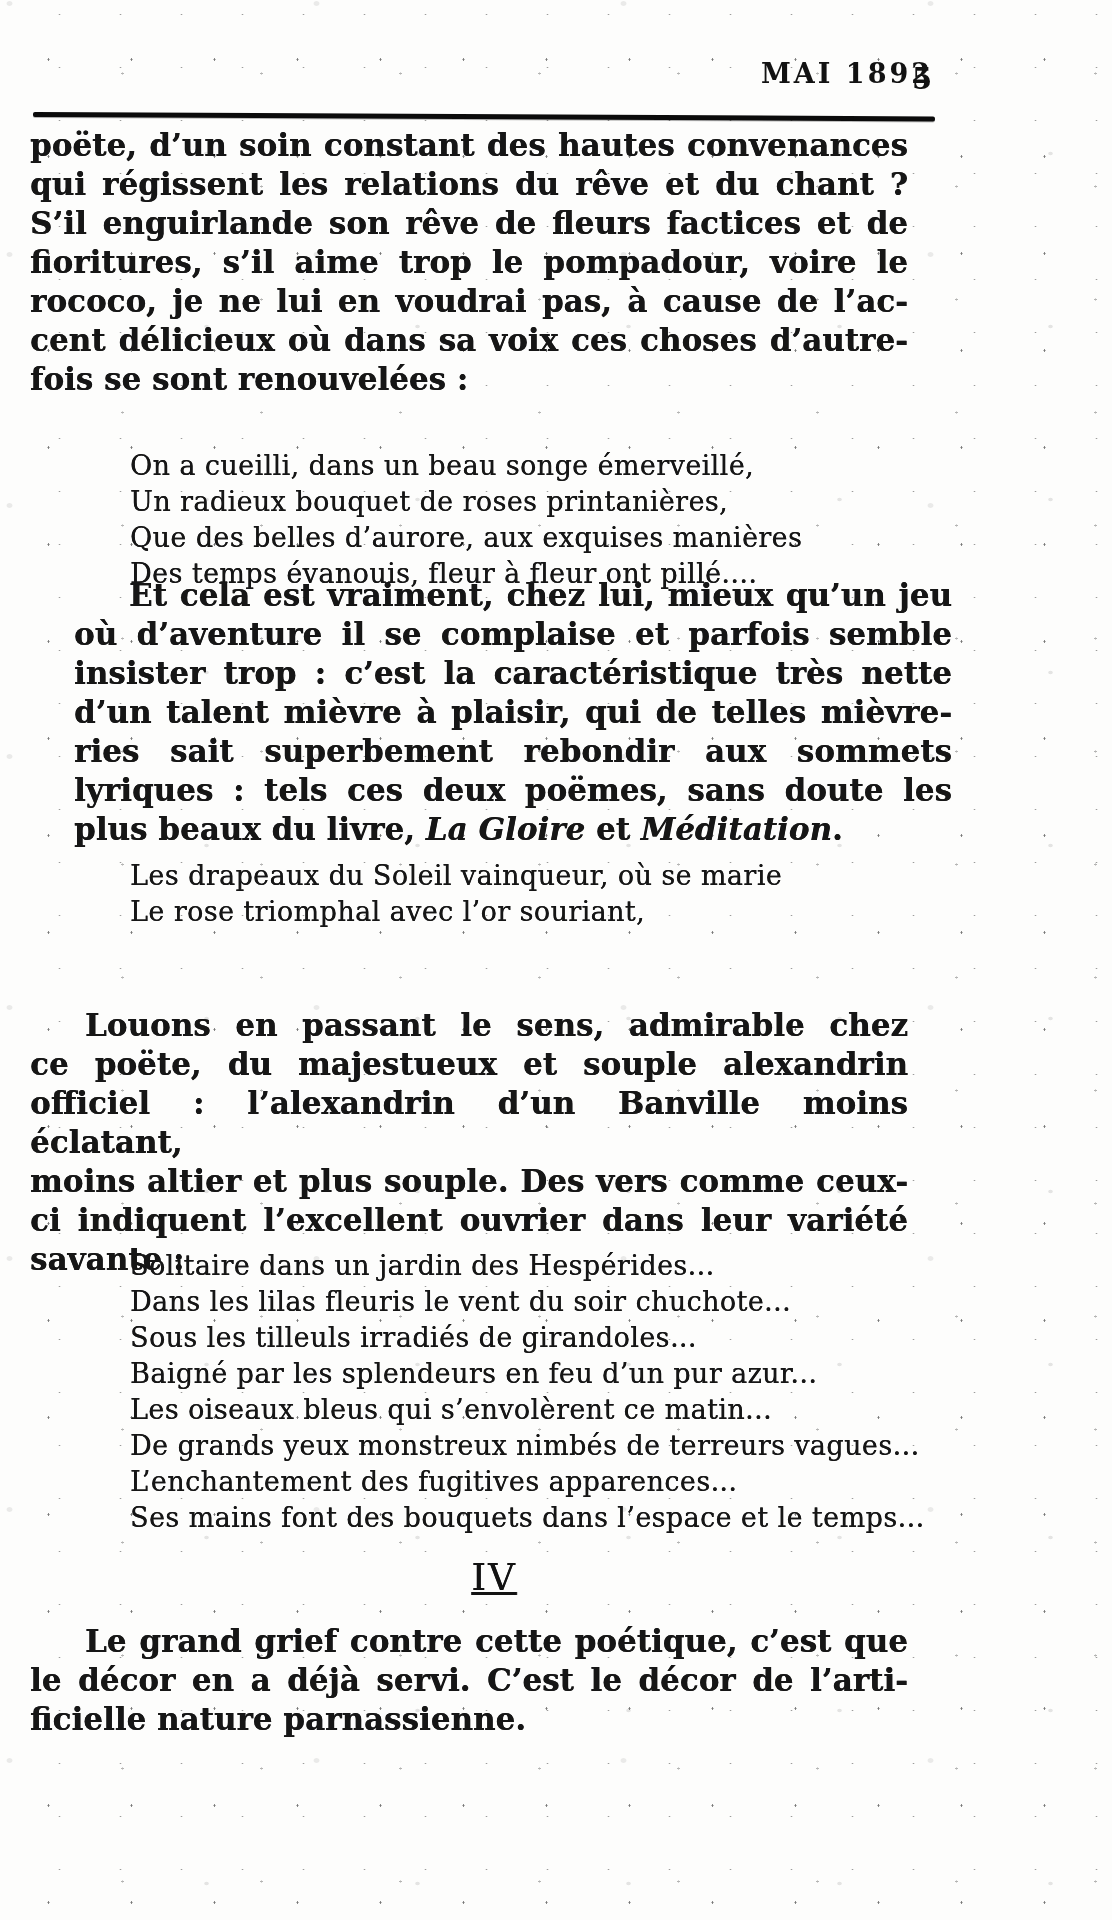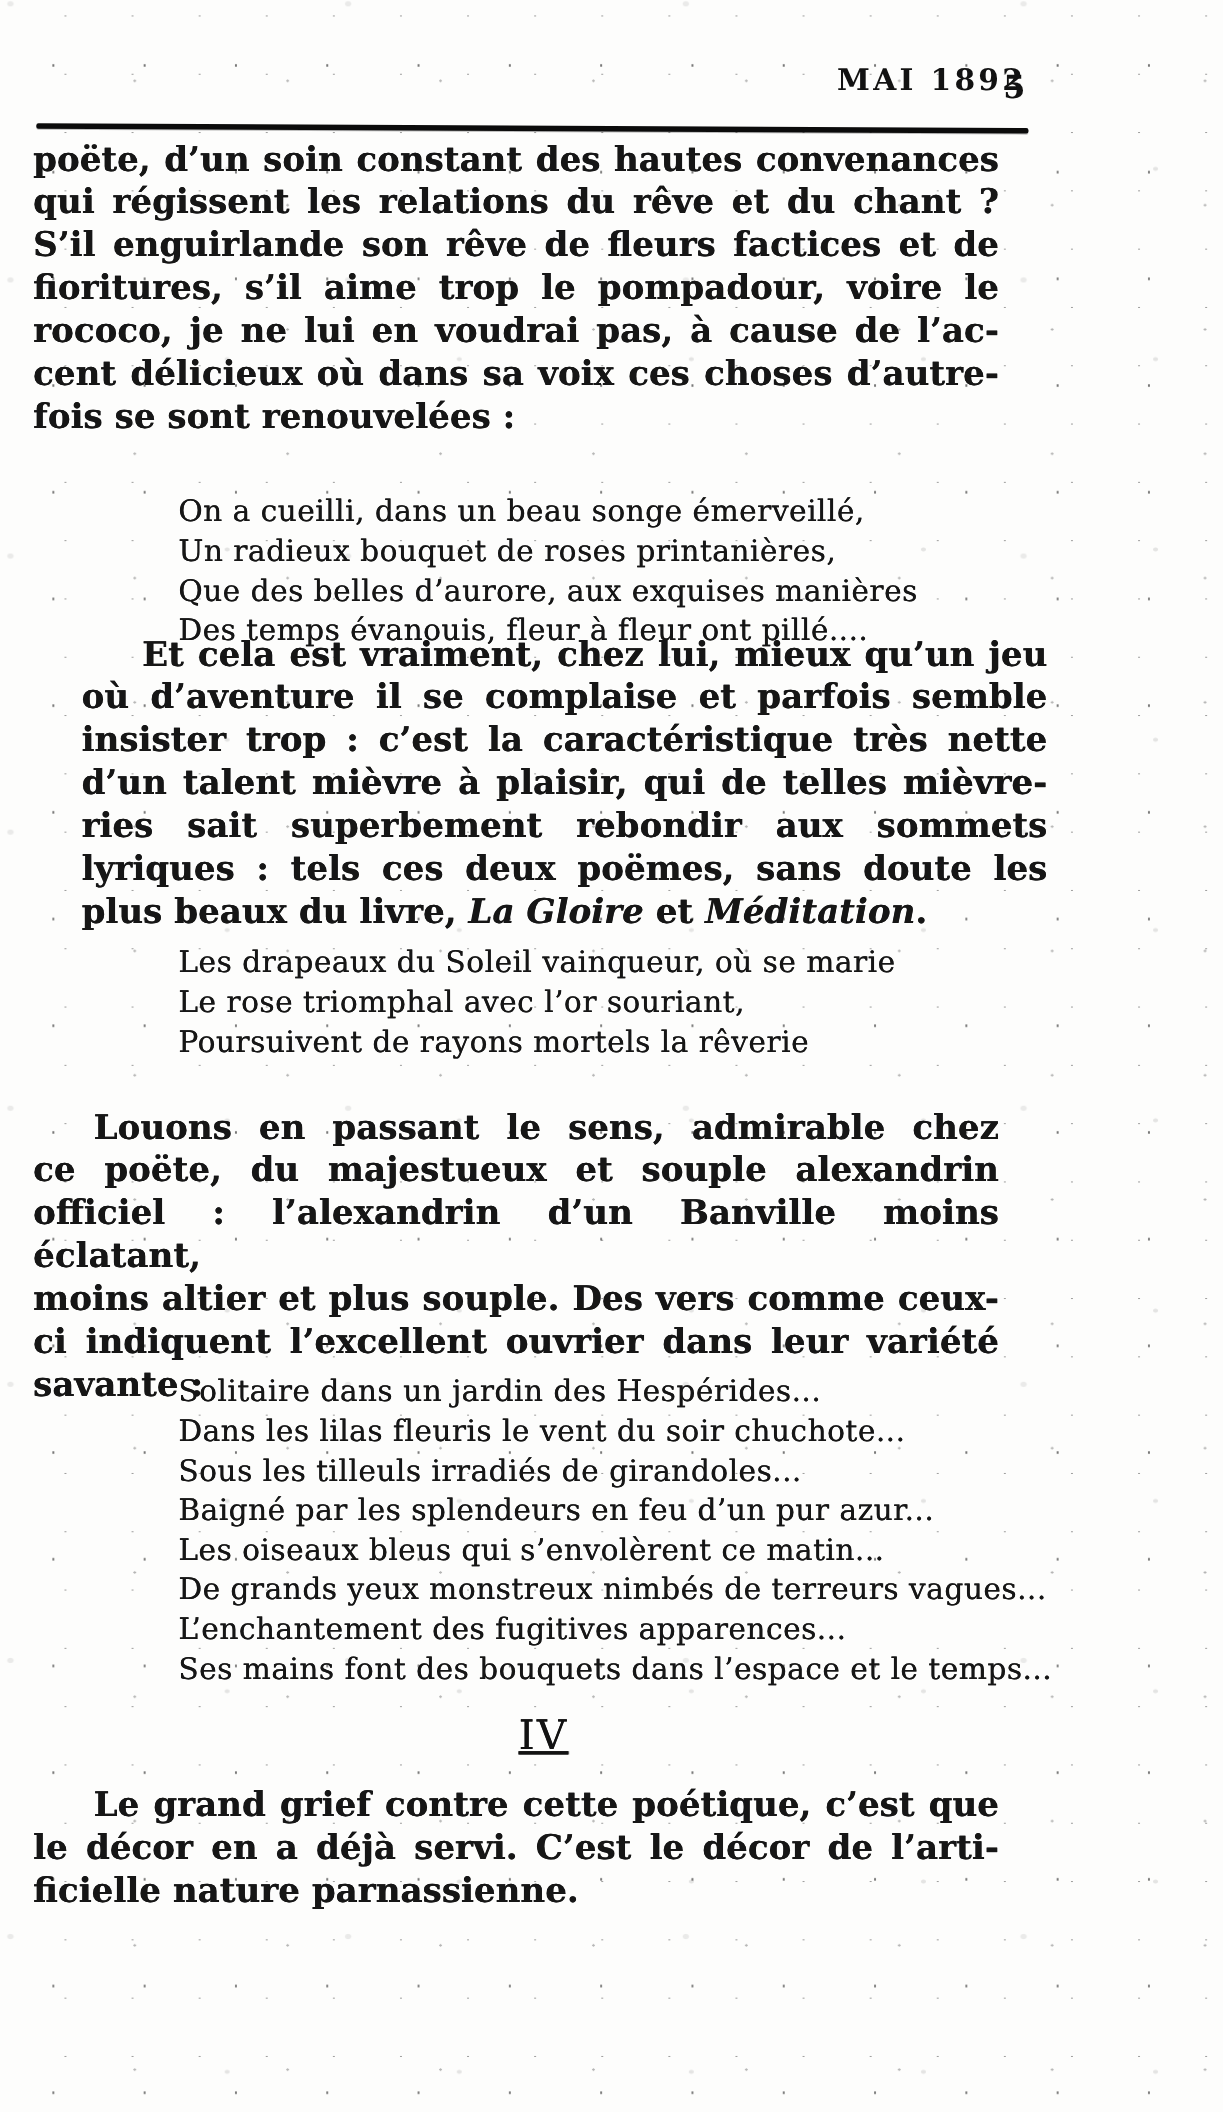--- a/index.html
+++ b/index.html
@@ -48,21 +48,21 @@
   }
   .pline { text-align: justify; text-align-last: justify; white-space: normal; }
   .para .pline:last-child { text-align-last: left; }
   .para.indent .pline:first-child { text-indent: 55px; }
   .verse {
     position: absolute; left: 130px; width: 920px;
     font-size: 27px; line-height: 36px;
     letter-spacing: 0.4px;
     text-shadow: 0.25px 0 0 currentColor;
   }
-  .vline { text-align: left; margin-left: 32px; }
+  .vline { text-align: left; }
   .section-heading {
     position: absolute; left: 30px; width: 878px;
     text-align: center; transform: translateX(25px);
     font-size: 37px; letter-spacing: 2px; color: #121212;
     text-shadow: 0.3px 0 0 currentColor;
     text-decoration: underline;
   }
   .p1 { top: 126px; }
   .v1 { top: 448px; }
   .p2 { top: 576px; margin-left: 44px; }
@@ -105,21 +105,20 @@
       <div class="pline">insister trop : c’est la caractéristique très nette</div>
       <div class="pline">d’un talent mièvre à plaisir, qui de telles mièvre-</div>
       <div class="pline">ries sait superbement rebondir aux sommets</div>
       <div class="pline">lyriques : tels ces deux poëmes, sans doute les</div>
       <div class="pline"><span>plus beaux du livre, </span><i>La Gloire</i><span> et </span><i>Méditation</i><span>.</span></div>
     </section>
 
   <section class="verse v2">
       <div class="vline">Les drapeaux du Soleil vainqueur, où se marie</div>
       <div class="vline">Le rose triomphal avec l’or souriant,</div>
-      <div class="vline">Poursuivent de rayons mortels la rêverie</div>
     </section>
 
   <section class="para indent p3">
       <div class="pline">Louons en passant le sens, admirable chez</div>
       <div class="pline">ce poëte, du majestueux et souple alexandrin</div>
       <div class="pline">officiel : l’alexandrin d’un Banville moins éclatant,</div>
       <div class="pline">moins altier et plus souple. Des vers comme ceux-</div>
       <div class="pline">ci indiquent l’excellent ouvrier dans leur variété</div>
       <div class="pline">savante :</div>
     </section>

